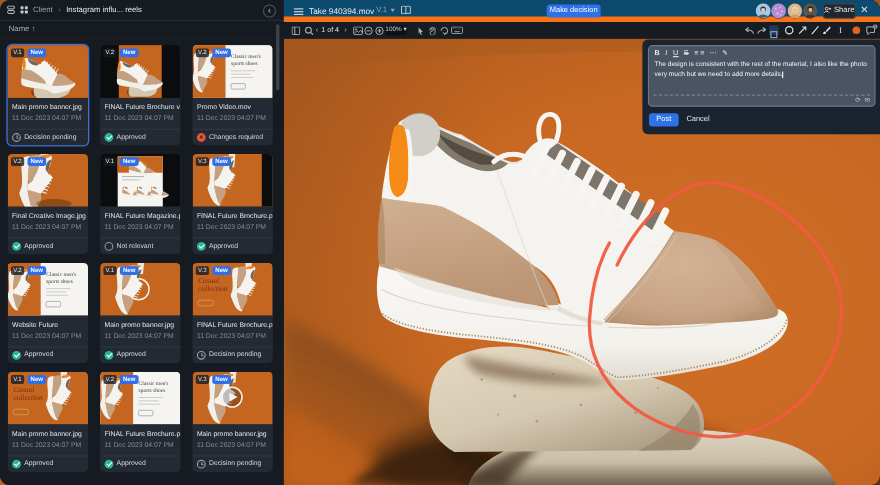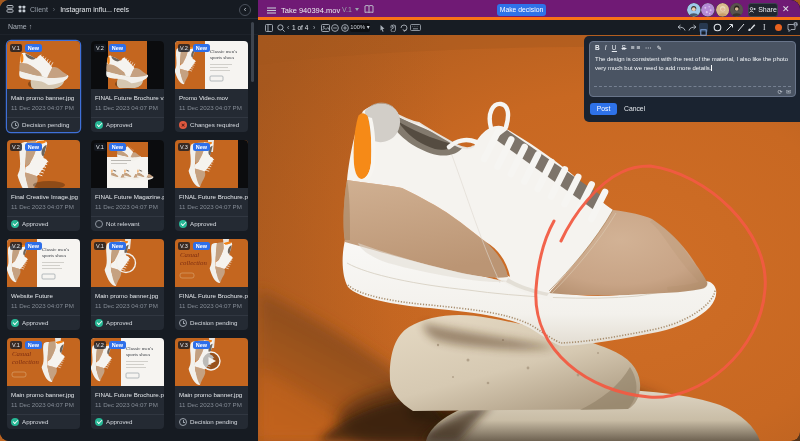--- a/index.html
+++ b/index.html
@@ -33,21 +33,21 @@
 .ic.ok:after { content:""; position:absolute; left:2px; top:2.4px; width:3.5px; height:1.8px; border-left:1px solid #fff; border-bottom:1px solid #fff; transform:rotate(-45deg); }
 .ic.pend { border:1px solid #9aa1ab; }
 .ic.pend:after { content:""; position:absolute; left:2.8px; top:1.2px; width:1px; height:2.4px; background:#9aa1ab; }
 .ic.pend:before { content:""; position:absolute; left:2.8px; top:2.8px; width:2px; height:1px; background:#9aa1ab; }
 .ic.chg { background:#e0593f; }
 .ic.chg:after { content:"✕"; position:absolute; left:0; top:0; width:8px; height:8px; color:#401410; font-size:5px; line-height:8px; text-align:center; font-weight:bold; }
 .ic.nr { border:1px solid #8d949e; }
 svg.tart { position:absolute; inset:0; width:100%; height:100%; }
 
 .main { flex:1; position:relative; background:#11151b; }
-.tb1 { position:absolute; top:0; left:0; right:0; height:20px; background:#701a75; border-bottom:3px solid #f97316; }
+.tb1 { position:absolute; top:0; left:0; right:0; height:20px; background:#0c4a6e; border-bottom:5px solid #f97316; }
 .tb2 { position:absolute; top:20px; left:0; right:0; height:15px; background:#171c23; }
 .tb1 .title { position:absolute; left:23px; top:6px; color:#e9ecef; font-size:7.5px; }
 .tb1 .ver { position:absolute; left:84px; top:6px; color:#9ba2ac; font-size:7px; }
 .tb1 .caret { position:absolute; left:97px; top:8px; width:0; height:0; border-left:2.5px solid transparent; border-right:2.5px solid transparent; border-top:3px solid #9ba2ac; }
 .mkdec { position:absolute; left:239px; top:3.5px; width:49px; height:12px; background:#2e72e9; border-radius:3px; color:#fff; font-size:6.8px; line-height:12px; text-align:center; }
 .share { position:absolute; left:490px; top:3px; width:30px; height:14px; border:1px solid #3c434d; border-radius:3px; color:#e8ebef; font-size:7px; line-height:12px; text-align:center; background:#20262f; }
 .avs { position:absolute; left:429px; top:3px; display:flex; }
 .av { width:13.5px; height:13.5px; border-radius:50%; margin-right:0.8px; background:#444; }
 .xbtn { position:absolute; left:524px; top:4px; color:#dfe3e8; font-size:9px; }
 .canvas { position:absolute; top:35px; left:0; width:542px; height:406px; }

